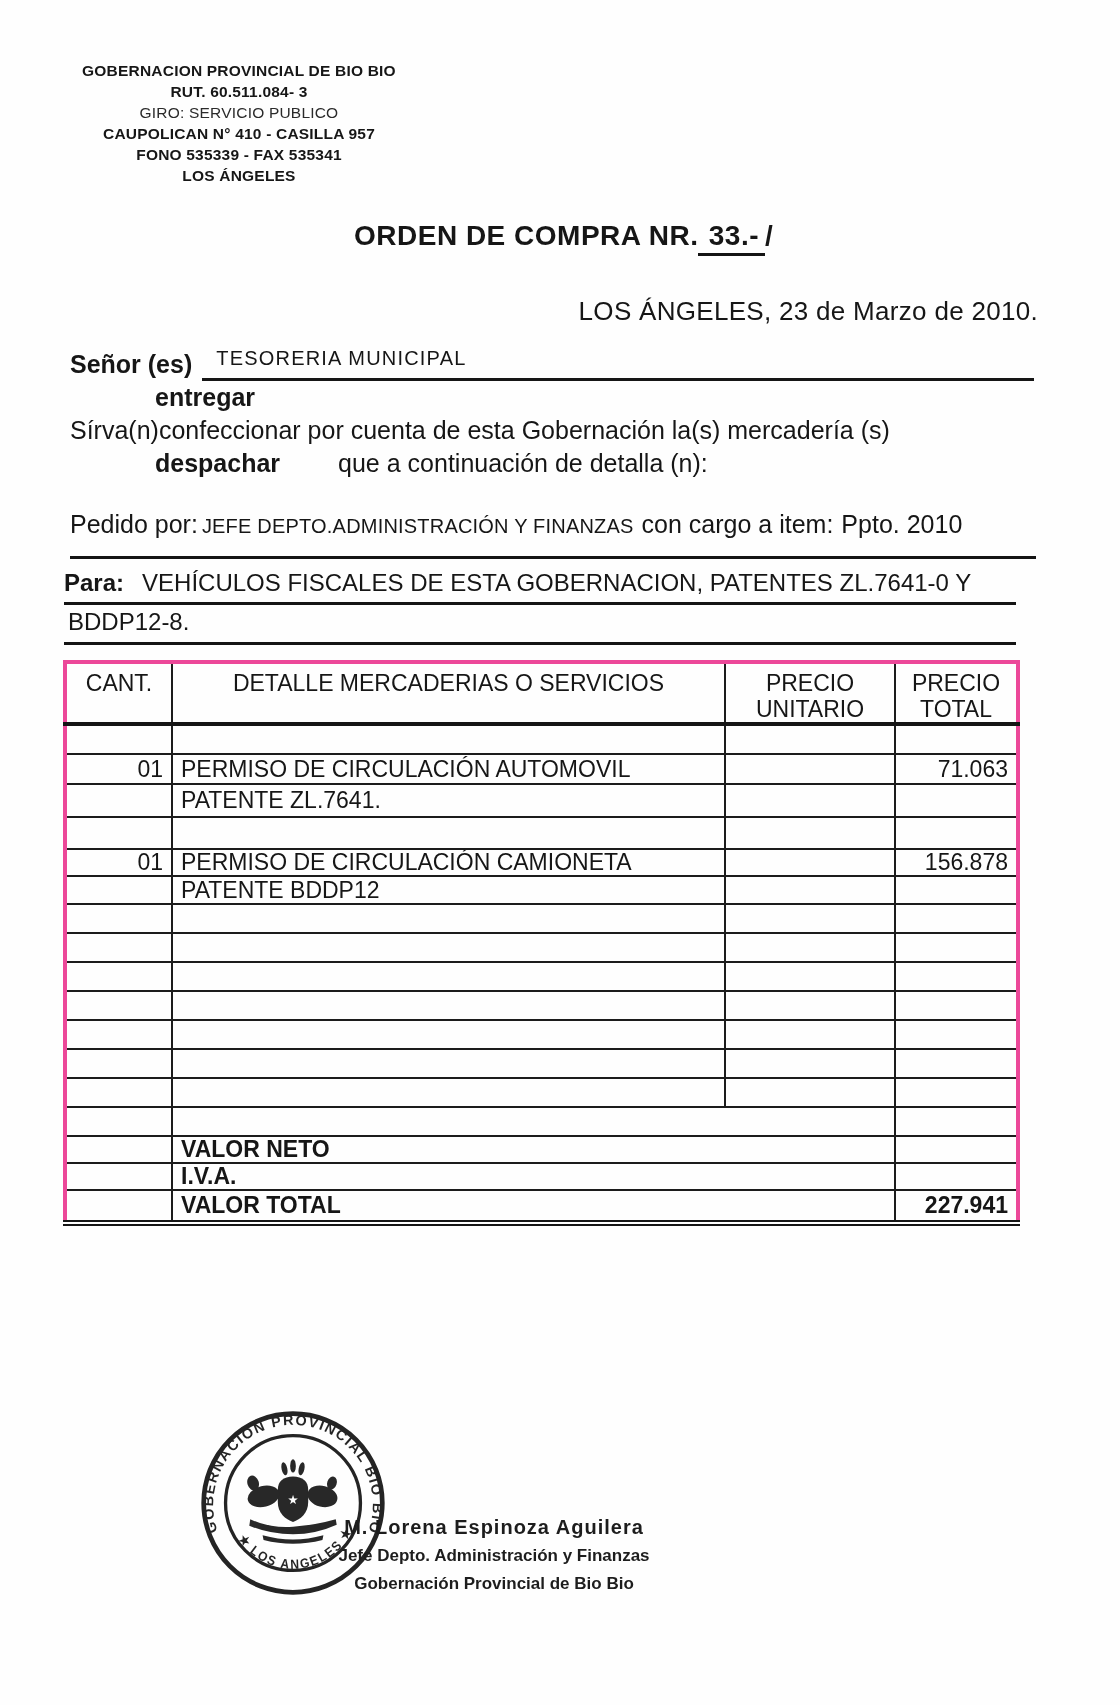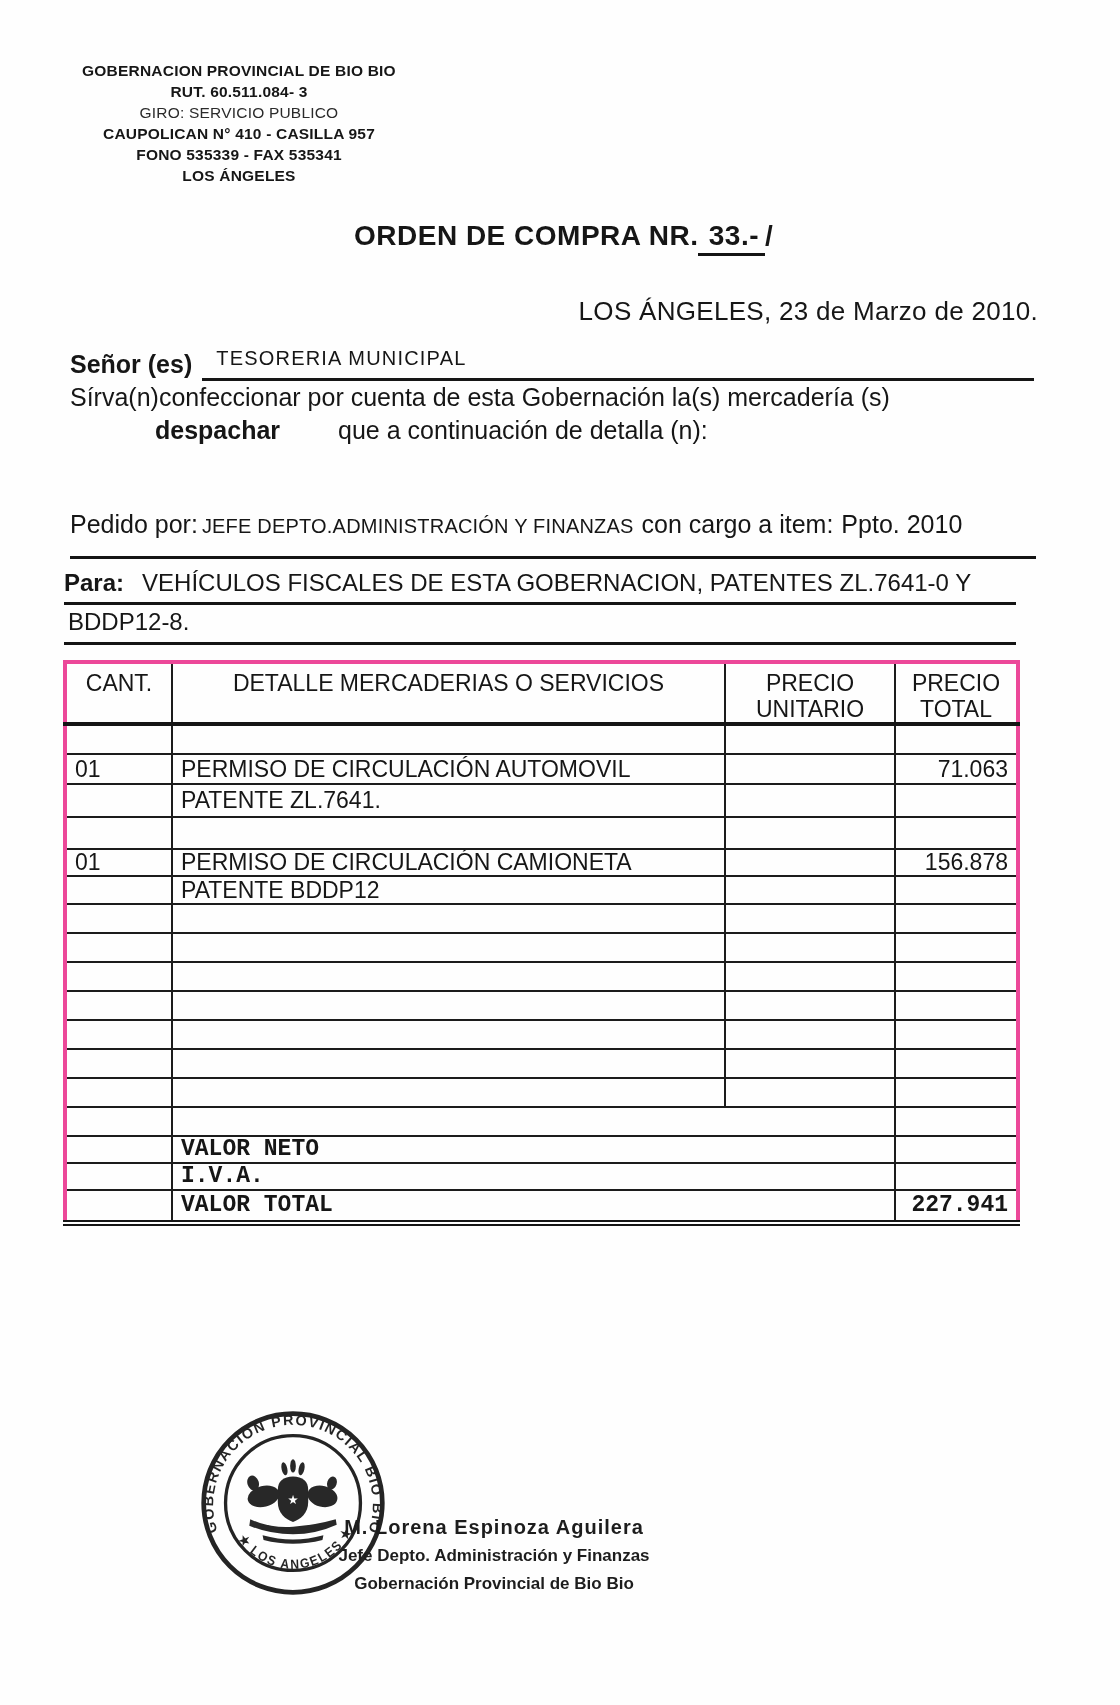--- a/index.html
+++ b/index.html
@@ -42,25 +42,25 @@
   .para-line2 { border-bottom:3px solid #141414; padding:3px 0 6px 4px; }
 
   
   table.order { position:absolute; left:63px; top:660px; width:953px; border-collapse:collapse;
                 table-layout:fixed; font-size:23px; }
   table.order td { border:2px solid #1c1c1c; padding:0 8px; line-height:1.05; vertical-align:middle; overflow:hidden; }
   table.order { border:4px solid #ec4899; }
   tr.hdr td { border-bottom:4px solid #151515; vertical-align:top; padding-top:6px;
               text-align:center; line-height:26px; }
   tr.hdr { height:58px; }
-  .cant-cell { text-align:left; }
+  .cant-cell { text-align:right; }
   .total-cell { text-align:right; }
   tr.r30 { height:30px; } tr.r33 { height:33px; } tr.r32 { height:32px; }
   tr.r27 { height:27px; } tr.r28 { height:28px; } tr.fill { height:29px; }
-  tr.tot td { font-weight:bold;font-family:Liberation Mono, monospace; }
+  tr.tot td { font-weight:bold; }
   tr.tot .total-cell { font-weight:bold; }
   tr.last td { border-bottom:6px double #151515; }
   tr.last { height:33px; }
 
   
   .note { position:absolute; left:70px; top:1262px; font-size:21px; font-weight:bold; line-height:28px; letter-spacing:.2px; }
 
   
   .stamp-wrap { position:absolute; left:198px; top:1408px; width:190px; height:190px; filter:blur(.4px); opacity:.93; }
   .stamp-svg { width:190px; height:190px; }
@@ -87,20 +87,23 @@
   </div>
 
   <div class="title"><span>ORDEN DE COMPRA NR.</span><span class="num">&nbsp;33.-</span><span>/</span></div>
 
   <div class="dateline">LOS ÁNGELES, 23 de Marzo de 2010.</div>
 
   <div class="addressee">
     <div class="addr-row1">
       <span class="addr-label">Señor (es)</span>
       <span class="addr-value">TESORERIA MUNICIPAL</span>
+    </div>
+    <div>
+      <span class="verb">entregar</span>
     </div>
     <div><span>Sírva(n)</span><span class="b">confeccionar</span>
       <span>por cuenta de esta Gobernación la(s) mercadería (s)</span>
     </div>
     <div class="addr-line4">
       <span class="verb">despachar</span><span class="tail">que a continuación de detalla (n):</span>
     </div>
   </div>
 
   <div class="pedido"><span class="b">Pedido por:</span><span class="req">JEFE DEPTO.ADMINISTRACIÓN Y FINANZAS</span><span class="b">con cargo a item:</span><span class="cargo-val">Ppto. 2010</span></div>

